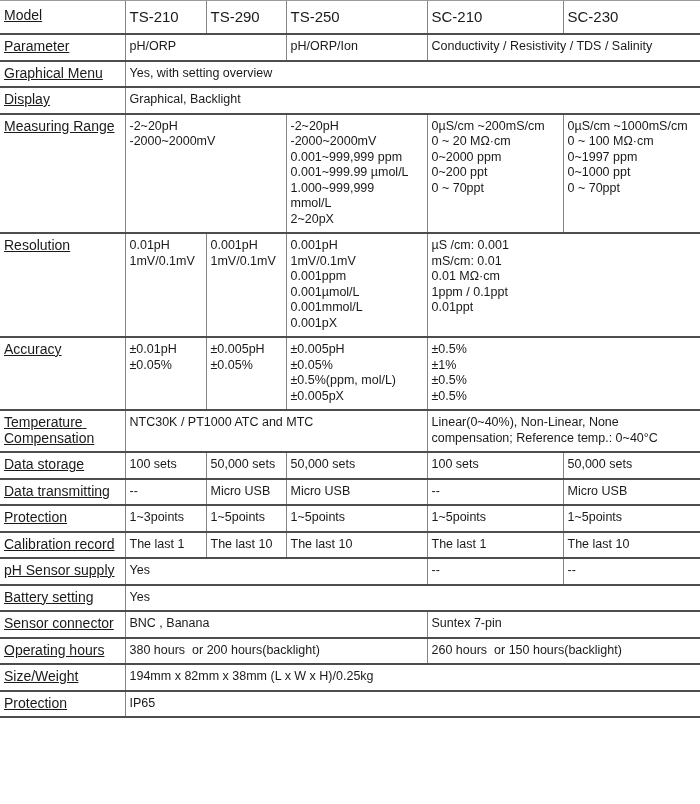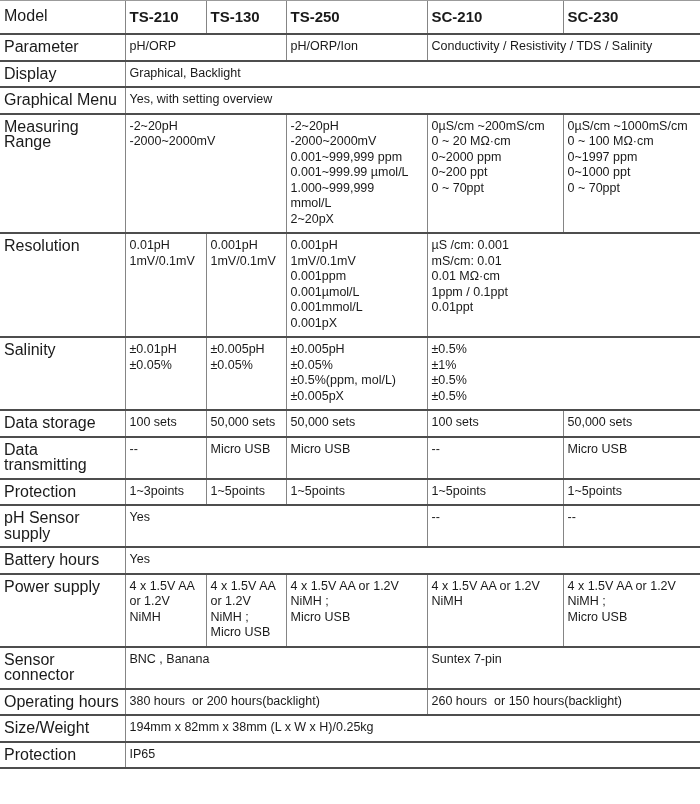--- a/index.html
+++ b/index.html
@@ -34,62 +34,63 @@
     border-left: none;
   }
   table.spec tr.model-row > * {
     border-top: 1px solid #9b9b9b;
   }
   table.spec tr.model-row th {
     padding-top: 7px;
     padding-bottom: 7px;
   }
   table.spec th.row-label {
-    font-size: 16px;
+    font-size: 14px;
+    text-decoration: underline;
   }
   table.spec tr.model-row th.model-name {
-    font-weight: 700;
+    font-weight: 400;
     font-size: 15px;
     line-height: 18px;
   }
 </style>
 </head>
 <body>
 
 <table class="spec">
   <colgroup>
       <col style="width: 125px;">
       <col style="width: 81px;">
       <col style="width: 80px;">
       <col style="width: 141px;">
       <col style="width: 136px;">
       <col style="width: 137px;">
     </colgroup>
   <tbody id="spec-body">
       <tr class="model-row">
         <th class="row-label">Model</th>
         <th class="model-name">TS-210</th>
-        <th class="model-name">TS-130</th>
+        <th class="model-name">TS-290</th>
         <th class="model-name">TS-250</th>
         <th class="model-name">SC-210</th>
         <th class="model-name">SC-230</th>
       </tr>
       <tr>
         <th class="row-label">Parameter</th>
         <td colspan="2">pH/ORP</td>
         <td>pH/ORP/Ion</td>
         <td colspan="2">Conductivity / Resistivity / TDS / Salinity</td>
       </tr>
       <tr>
+        <th class="row-label">Graphical Menu</th>
+        <td colspan="5">Yes, with setting overview</td>
+      </tr>
+      <tr>
         <th class="row-label">Display</th>
         <td colspan="5">Graphical, Backlight</td>
-      </tr>
-      <tr>
-        <th class="row-label">Graphical Menu</th>
-        <td colspan="5">Yes, with setting overview</td>
       </tr>
       <tr>
         <th class="row-label">Measuring Range</th>
         <td colspan="2">-2~20pH
 -2000~2000mV</td>
         <td>-2~20pH
 -2000~2000mV
 0.001~999,999 ppm
 0.001~999.99 µmol/L
 1.000~999,999
@@ -118,35 +119,41 @@
 0.001µmol/L
 0.001mmol/L
 0.001pX</td>
         <td colspan="2">µS /cm: 0.001
 mS/cm: 0.01
 0.01 MΩ·cm
 1ppm / 0.1ppt
 0.01ppt</td>
       </tr>
       <tr>
-        <th class="row-label">Salinity</th>
+        <th class="row-label">Accuracy</th>
         <td>±0.01pH
 ±0.05%</td>
         <td>±0.005pH
 ±0.05%</td>
         <td>±0.005pH
 ±0.05%
 ±0.5%(ppm, mol/L)
 ±0.005pX</td>
         <td colspan="2">±0.5%
 ±1%
 ±0.5%
 ±0.5%</td>
       </tr>
       <tr>
+        <th class="row-label">Temperature Compensation</th>
+        <td colspan="3">NTC30K / PT1000 ATC and MTC</td>
+        <td colspan="2">Linear(0~40%), Non-Linear, None
+compensation; Reference temp.: 0~40°C</td>
+      </tr>
+      <tr>
         <th class="row-label">Data storage</th>
         <td>100 sets</td>
         <td>50,000 sets</td>
         <td>50,000 sets</td>
         <td>100 sets</td>
         <td>50,000 sets</td>
       </tr>
       <tr>
         <th class="row-label">Data transmitting</th>
         <td>--</td>
@@ -157,46 +164,36 @@
       </tr>
       <tr>
         <th class="row-label">Protection</th>
         <td>1~3points</td>
         <td>1~5points</td>
         <td>1~5points</td>
         <td>1~5points</td>
         <td>1~5points</td>
       </tr>
       <tr>
+        <th class="row-label">Calibration record</th>
+        <td>The last 1</td>
+        <td>The last 10</td>
+        <td>The last 10</td>
+        <td>The last 1</td>
+        <td>The last 10</td>
+      </tr>
+      <tr>
         <th class="row-label">pH Sensor supply</th>
         <td colspan="3">Yes</td>
         <td>--</td>
         <td>--</td>
       </tr>
       <tr>
-        <th class="row-label">Battery hours</th>
+        <th class="row-label">Battery setting</th>
         <td colspan="5">Yes</td>
-      </tr>
-      <tr>
-        <th class="row-label">Power supply</th>
-        <td>4 x 1.5V AA
-or 1.2V
-NiMH</td>
-        <td>4 x 1.5V AA
-or 1.2V
-NiMH ;
-Micro USB</td>
-        <td>4 x 1.5V AA or 1.2V
-NiMH ;
-Micro USB</td>
-        <td>4 x 1.5V AA or 1.2V
-NiMH</td>
-        <td>4 x 1.5V AA or 1.2V
-NiMH ;
-Micro USB</td>
       </tr>
       <tr>
         <th class="row-label">Sensor connector</th>
         <td colspan="3">BNC , Banana</td>
         <td colspan="2">Suntex 7-pin</td>
       </tr>
       <tr>
         <th class="row-label">Operating hours</th>
         <td colspan="3">380 hours  or 200 hours(backlight)</td>
         <td colspan="2">260 hours  or 150 hours(backlight)</td>

